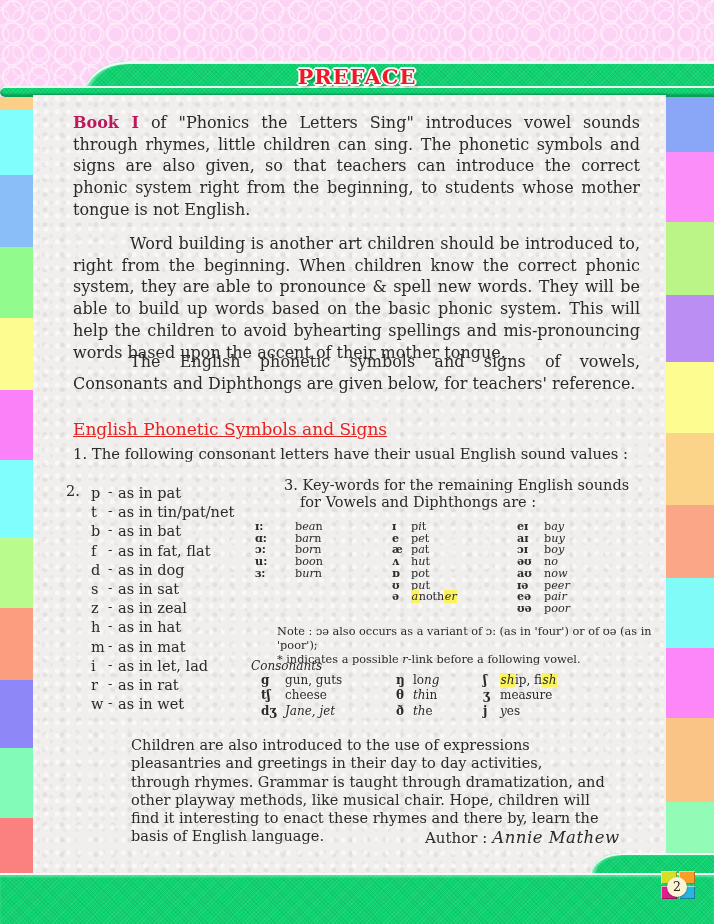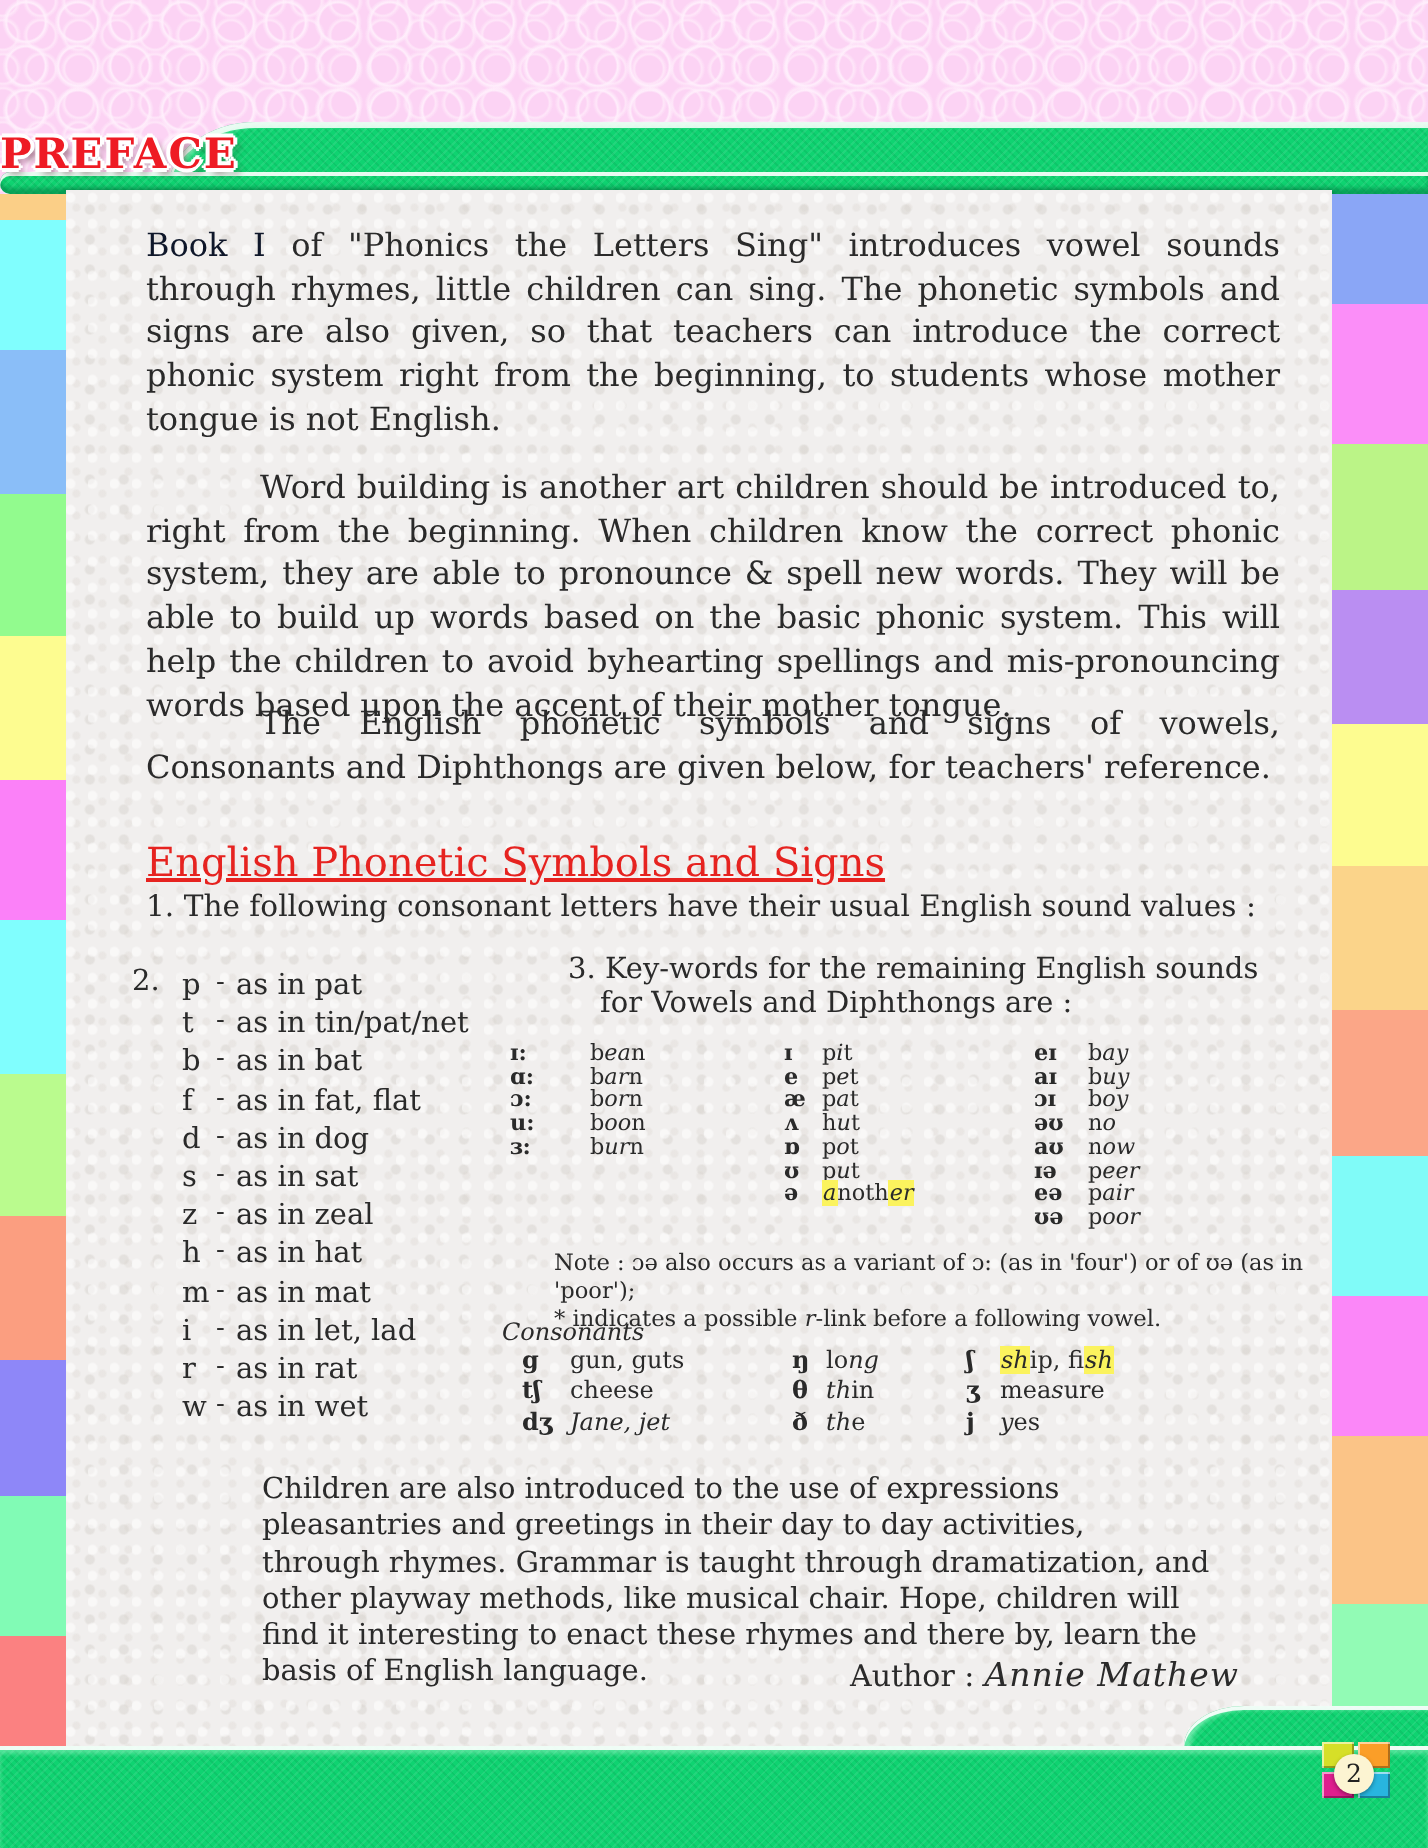--- a/index.html
+++ b/index.html
@@ -27,21 +27,21 @@
     position:absolute;left:84px;top:61px;width:630px;height:36px;
     border-top-left-radius:44px 34px;
     box-shadow:inset 0 3px 0 rgba(255,255,255,.85), inset 4px 2px 2px rgba(180,255,215,.55), inset 0 -2px 0 rgba(4,130,70,.55);
   }
   .band-top-bar{
     position:absolute;left:0;top:86px;width:714px;height:11px;
     border-radius:5px 0 0 5px;
     box-shadow:inset 0 2px 0 rgba(255,255,255,.9), inset 0 -3px 2px rgba(4,130,70,.6);
   }
   .preface-title{
-    position:absolute;left:0;top:64px;width:714px;
+    position:absolute;left:0;top:64px;width:714px;text-align:center;
     font-size:21px;font-weight:bold;letter-spacing:1px;color:#ee1b24;
     text-shadow:-2px 0 0 #fff,2px 0 0 #fff,0 -2px 0 #fff,0 2px 0 #fff,
       -1px -1px 0 #fff,1px 1px 0 #fff,-1px 1px 0 #fff,1px -1px 0 #fff,
       3px 3px 3px rgba(60,20,20,.45);
   }
   .paper{
     position:absolute;left:33px;top:95px;width:633px;height:778px;
     background-color:#f1efee;
     background-image:
       radial-gradient(circle at 20% 30%, rgba(255,255,255,.55) 0 2px, transparent 3px),
@@ -70,23 +70,23 @@
   .pn-sq{box-shadow:inset 1px 1px 0 rgba(255,255,255,.55), inset -1px -1px 0 rgba(0,0,0,.3);}
   .pn-circle{
     position:absolute;left:667px;top:877px;width:20px;height:20px;border-radius:50%;
     background:#fcf4d2;box-shadow:0 1px 2px rgba(0,0,0,.35);
     font-size:12.5px;color:#222;text-align:center;line-height:20px;
   }
   
   .tb{position:absolute;left:73px;width:567px;}
   .para{font-size:16px;line-height:21.7px;text-align:justify;}
   .indent{text-indent:57px;}
-  .lead-red{color:#0f172a;font-weight:normal;}
+  .lead-red{color:#be185d;font-weight:bold;}
   .p1{top:112px;} .p2{top:233px;} .p3{top:351px;}
-  .sec-heading{top:419px;font-size:20px;color:#e62320;text-decoration:underline;}
+  .sec-heading{top:419px;font-size:17px;color:#e62320;text-decoration:underline;}
   .point1{top:445px;font-size:14.8px;}
   .point2{left:66px;top:483px;font-size:14.5px;line-height:17.2px;width:210px;}
   .point2 .num{position:absolute;left:0;top:0;}
   .cl-rows{margin-left:25px;}
   .cl-letter{display:inline-block;width:17px;}
   .cl-dash{display:inline-block;width:10px;vertical-align:2px;font-size:13px;}
   .point3{left:242px;top:477px;font-size:14.5px;line-height:17px;width:380px;margin-left:42px;}
   .point3 .l2{padding-left:16px;}
   .ph-col{position:absolute;font-size:11.2px;line-height:11.7px;}
   .ph-col-1{left:255px;top:521px;} .ph-col-2{left:392px;top:521px;} .ph-col-3{left:517px;top:521px;}

